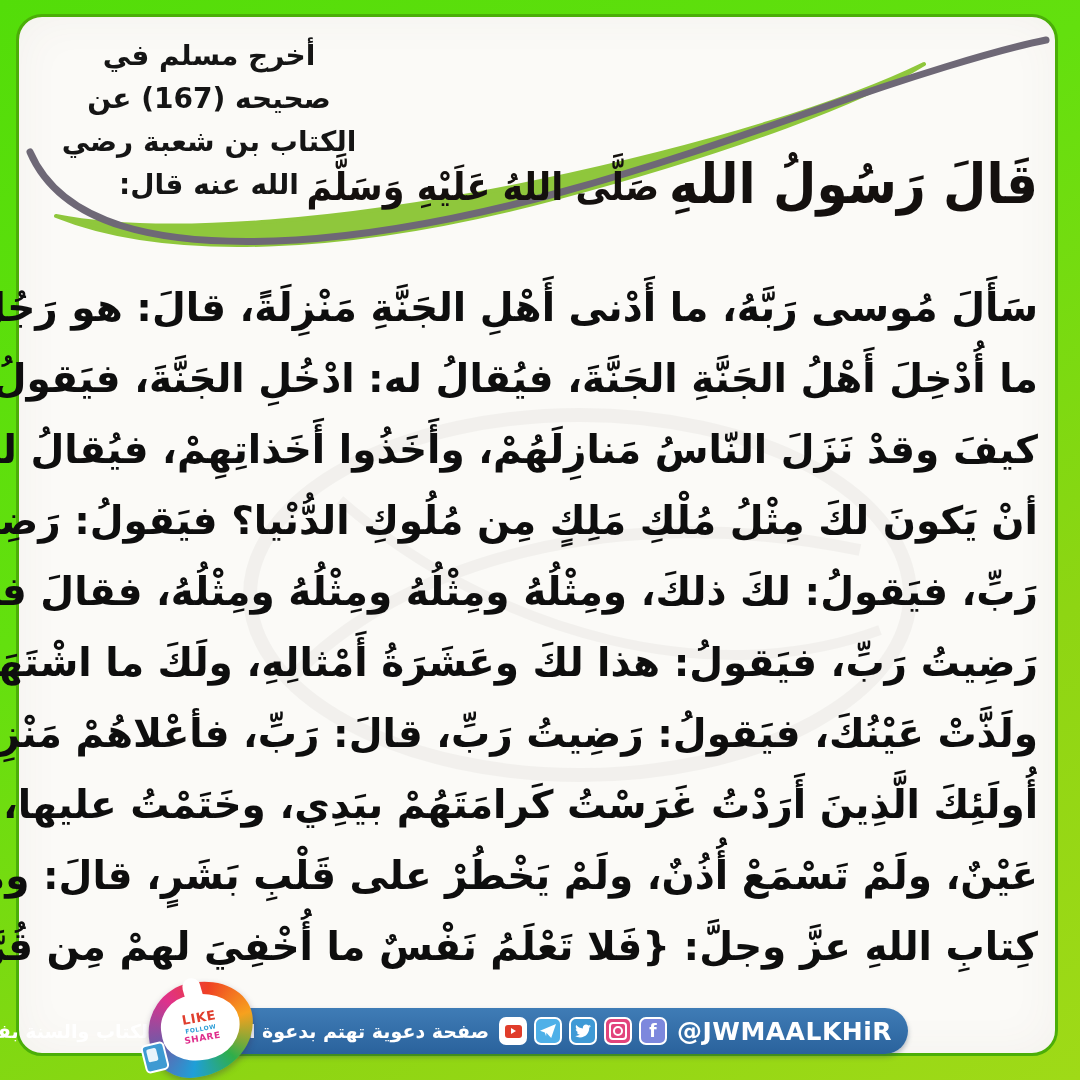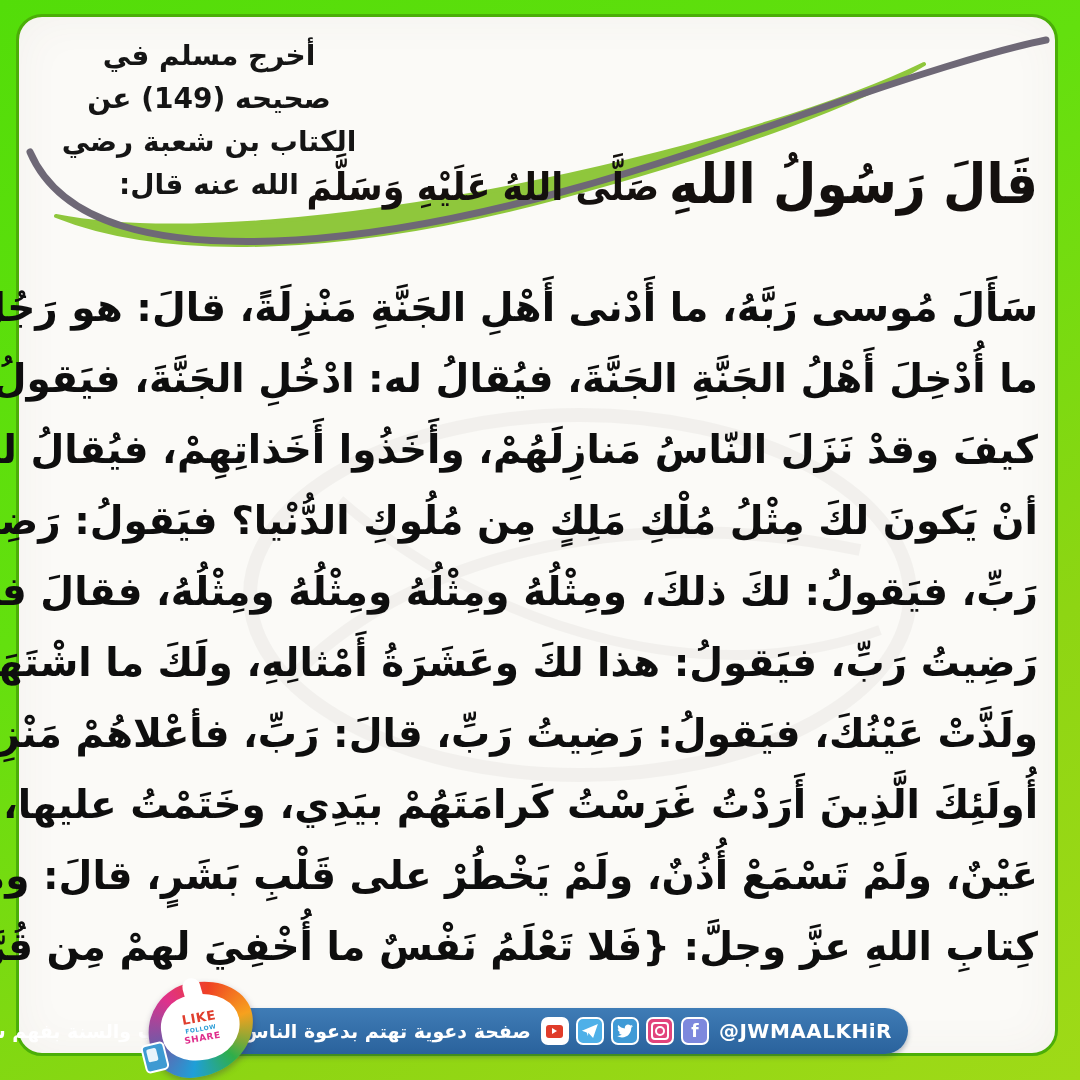--- a/index.html
+++ b/index.html
@@ -23,21 +23,21 @@
   .title-salat{font-size:35px;font-weight:bold;padding-top:6px;}
   
   .hadith{position:absolute;left:42px;right:42px;top:272px;color:#0e0e0e;}
   .hadith-line{direction:rtl;height:71px;line-height:71px;font-size:39px;font-weight:bold;
     text-align:justify;text-align-last:justify;white-space:nowrap;}
   
   .footer-bar{position:absolute;left:168px;top:1008px;width:740px;height:46px;z-index:4;
     background:linear-gradient(#3f7cb6,#2a629c);border-radius:24px;
     box-shadow:0 3px 5px rgba(40,60,90,.35);display:flex;direction:rtl;align-items:center;
     padding:0 16px;box-sizing:border-box;gap:10px;color:#fff;}
-  .footer-handle{direction:ltr;unicode-bidi:isolate;font-weight:bold;font-size:20px;letter-spacing:.5px;}
+  .footer-handle{direction:ltr;unicode-bidi:isolate;font-weight:bold;font-size:25px;letter-spacing:.5px;}
   .footer-icons{display:flex;direction:rtl;gap:7px;align-items:center;}
   .sicon{width:28px;height:28px;border-radius:7px;border:2px solid #fff;box-sizing:border-box;
     position:relative;display:flex;align-items:center;justify-content:center;}
   .fb{background:#7d88dd;font-weight:bold;font-size:17px;color:#fff;}
   .ig{background:#e2447c;}
   .ig .cam{width:14px;height:14px;border:2px solid #fff;border-radius:4px;display:flex;align-items:center;justify-content:center;}
   .ig .lens{width:6px;height:6px;border:2px solid #fff;border-radius:50%;}
   .tw{background:#3f9ad6;}
   .tg{background:#4fb0e8;}
   .tg .plane{width:16px;height:14px;background:#fff;clip-path:polygon(0 48%,100% 0,70% 100%,40% 62%,38% 88%,30% 60%);}
@@ -75,21 +75,21 @@
     <path d="M 14 138 C 45 210, 140 234, 280 226 C 460 214, 640 152, 800 96 C 890 64, 980 36, 1030 26" fill="none" stroke="#6e6876" stroke-width="7" stroke-linecap="round"></path>
   </svg>
 
   <svg id="watermark" viewBox="0 0 760 430">
     <ellipse cx="380" cy="215" rx="330" ry="180" fill="none" stroke="#6b645d" stroke-width="14"></ellipse>
     <path d="M 90 300 C 200 180 420 120 660 170" fill="none" stroke="#6b645d" stroke-width="12"></path>
     <path d="M 140 120 C 300 260 520 310 680 250" fill="none" stroke="#6b645d" stroke-width="10"></path>
   </svg>
 
   <div class="header-block">
-    <div>أخرج مسلم في صحيحه (149) عن</div>
+    <div>أخرج مسلم في صحيحه (167) عن</div>
     <div>الكتاب بن شعبة رضي الله عنه قال:</div>
   </div>
 
   <div class="title-block">
     <span class="title-main">قَالَ رَسُولُ اللهِ</span>
     <span class="title-salat">صَلَّى اللهُ عَلَيْهِ وَسَلَّمَ</span>
   </div>
 
   <div class="hadith">
     <div class="hadith-line">سَأَلَ مُوسى رَبَّهُ، ما أَدْنى أَهْلِ الجَنَّةِ مَنْزِلَةً، قالَ: هو رَجُلٌ يَجِيءُ بَعْدَ</div>

